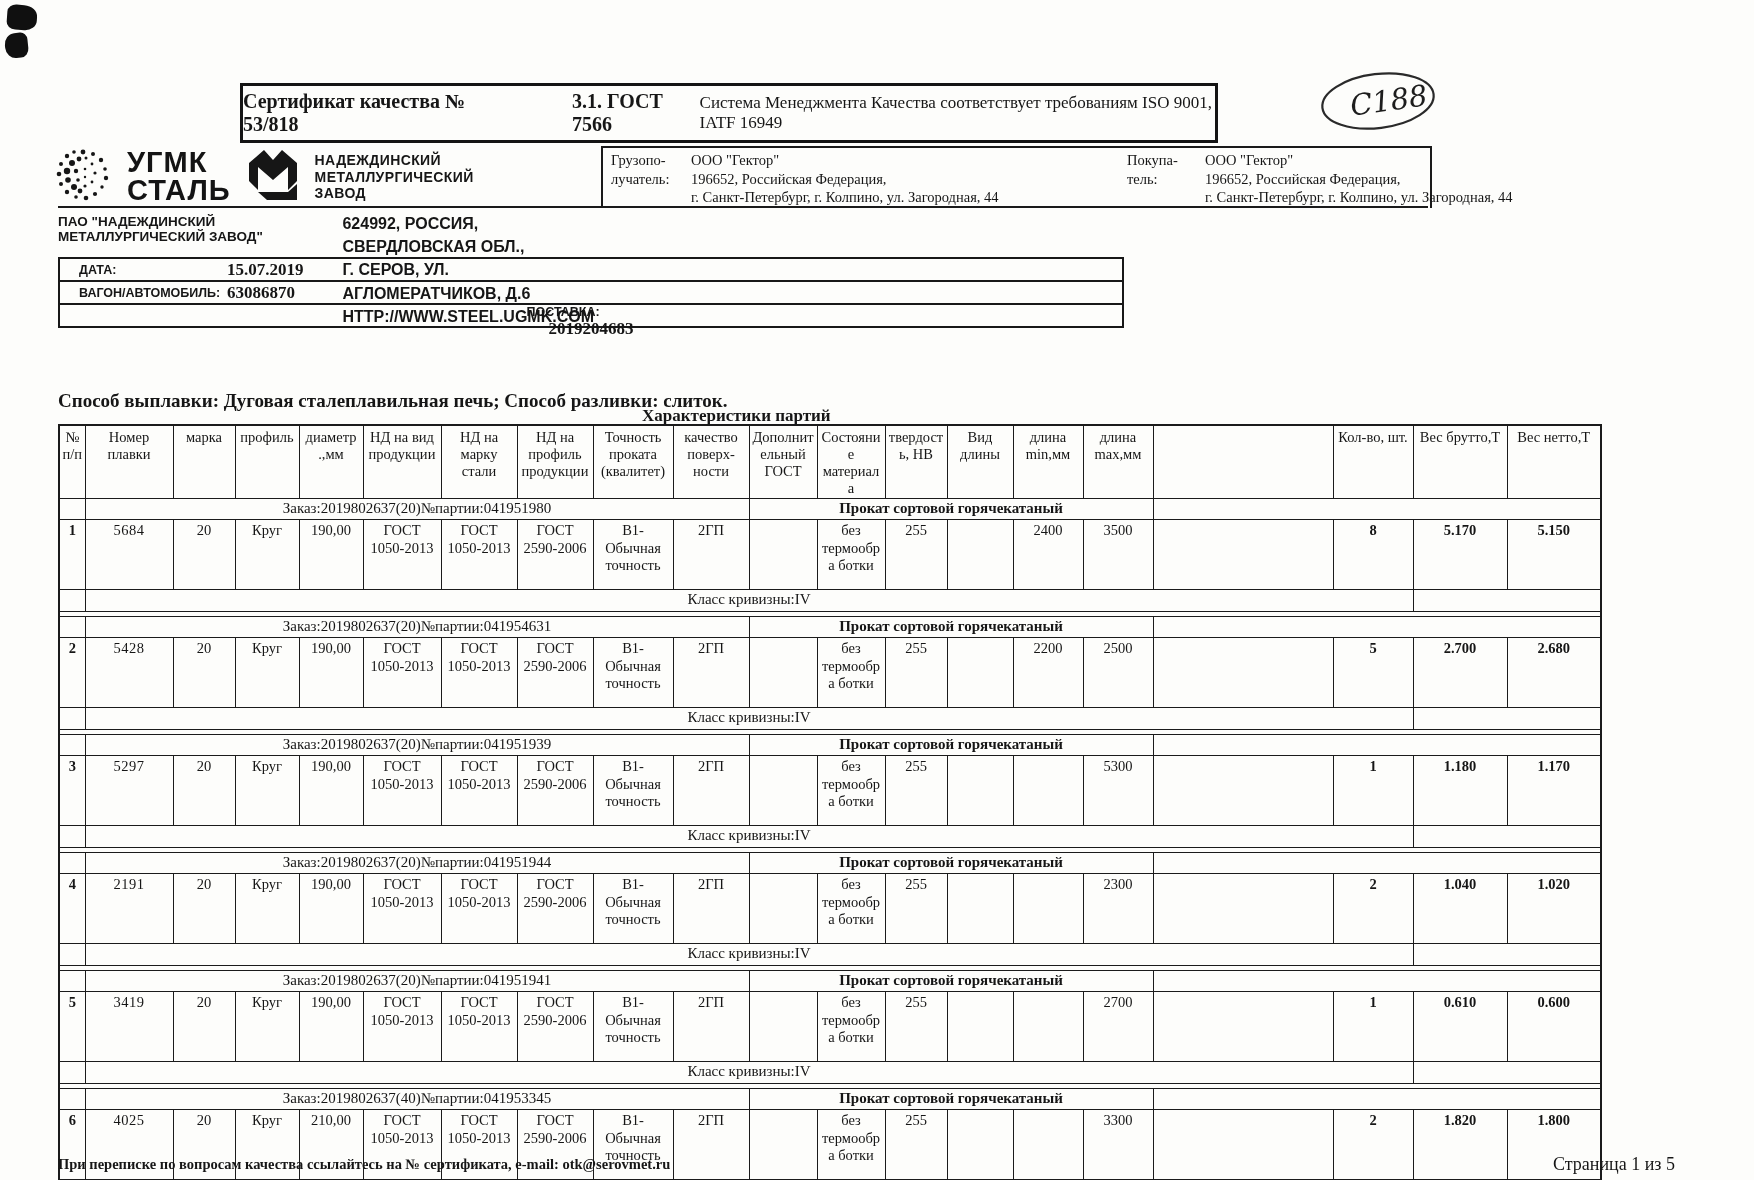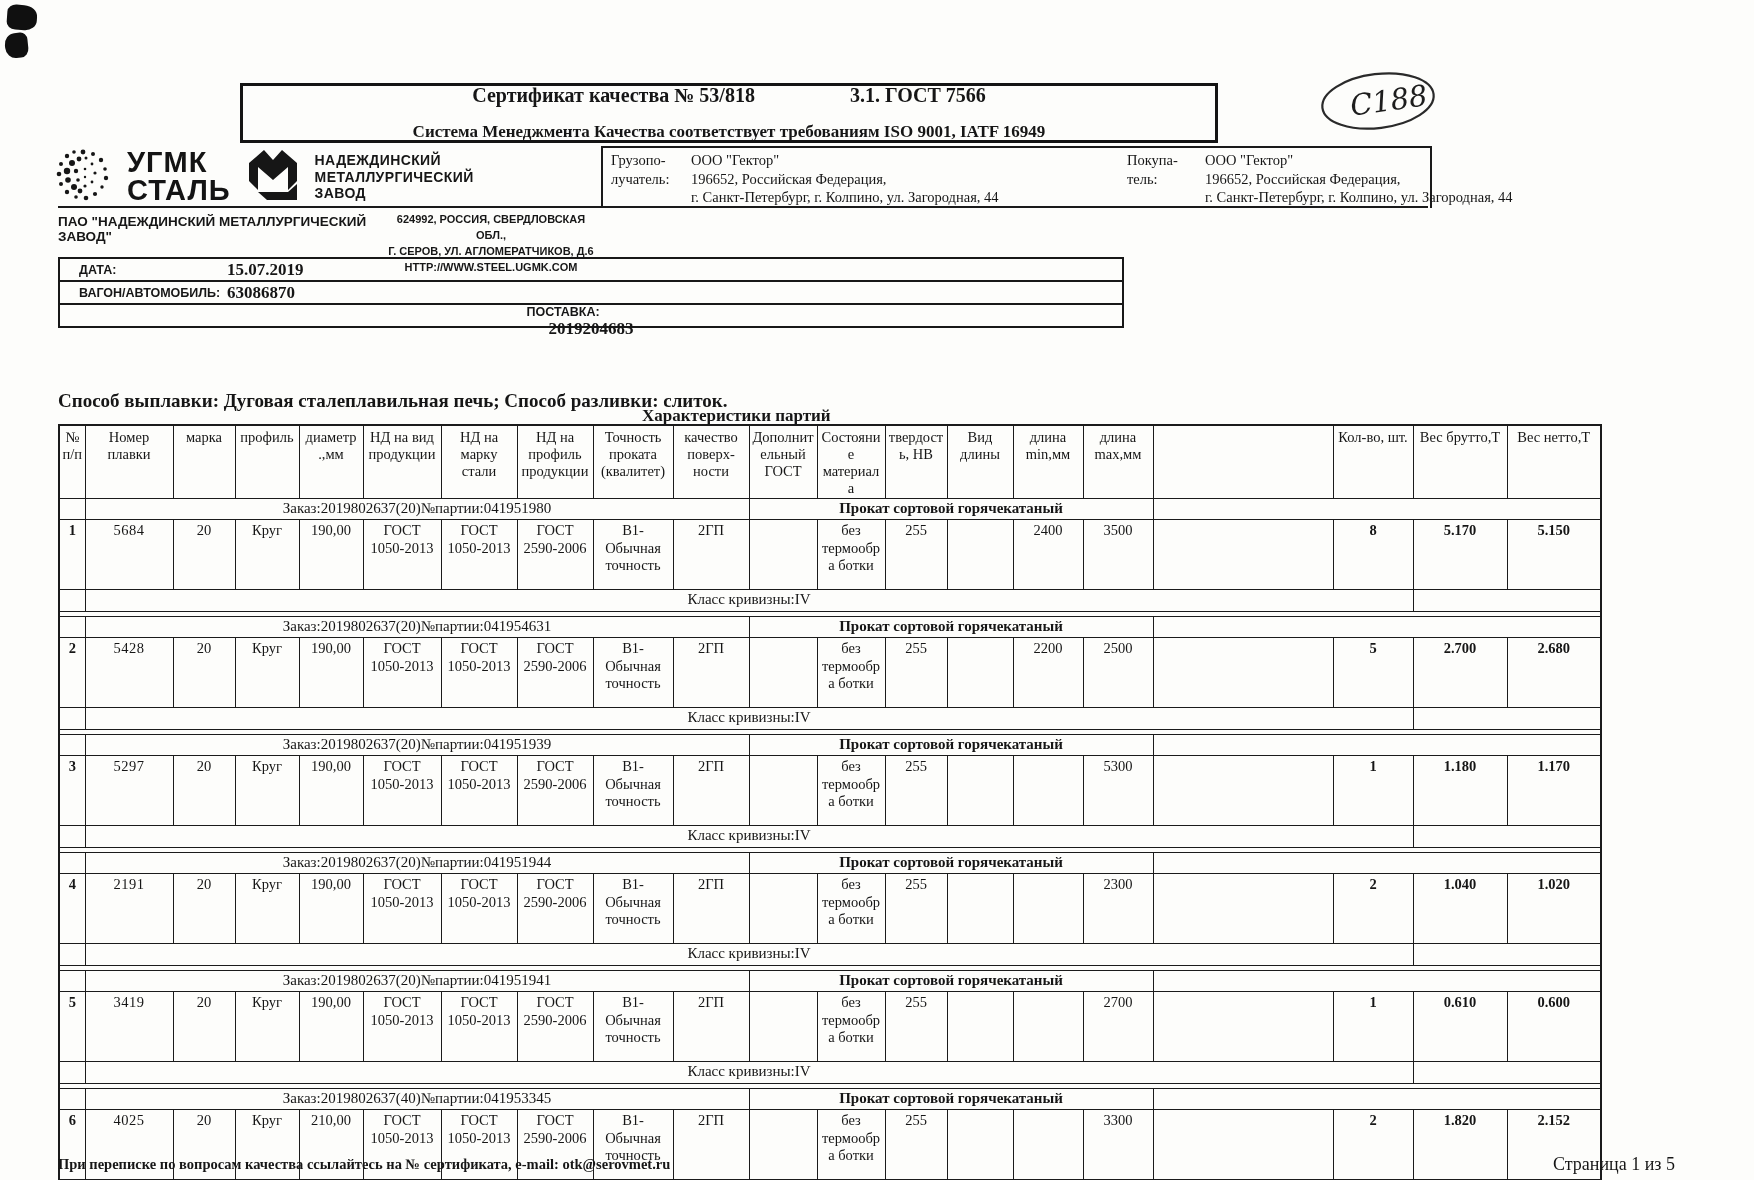--- a/index.html
+++ b/index.html
@@ -7,23 +7,23 @@
         font-family:"Liberation Serif","DejaVu Serif",serif;color:#161616;}
   .abs{position:absolute;}
 
   
   .blob{position:absolute;background:#101010;}
   .blob1{left:7px;top:5px;width:30px;height:25px;border-radius:30% 45% 40% 30%;transform:rotate(4deg);}
   .blob2{left:5px;top:33px;width:23px;height:25px;border-radius:45% 30% 35% 45%;transform:rotate(-6deg);}
 
   
   .title-box{left:240px;top:83px;width:972px;height:54px;border:3px solid #141414;
-             display:flex;flex-direction:column;justify-content:center;align-items:center;gap:15px;}
+             display:flex;flex-direction:row;justify-content:center;align-items:center;gap:15px;}
   .title-l1{display:flex;gap:95px;font-weight:bold;font-size:20px;}
-  .title-l2{font-weight:bold;font-size:17px;}
+  .title-l2{font-weight:normal;font-size:17px;}
 
   
   .c188{left:1316px;top:68px;width:124px;height:66px;}
   .c188 svg{display:block;}
 
   
   .logo-row{left:52px;top:144px;width:555px;height:66px;display:flex;align-items:center;gap:13px;
             font-family:"Liberation Sans",sans-serif;}
   .brand{font-weight:800;font-size:29px;line-height:0.95;letter-spacing:1px;color:#141414;}
   .plant{font-weight:bold;font-size:14px;line-height:1.18;letter-spacing:0.4px;}
@@ -34,21 +34,21 @@
   .parties{left:601px;top:146px;width:827px;height:60px;border:2px solid #1a1a1a;border-bottom:none;
            font-size:14.5px;line-height:1.28;}
   .parties .lab{position:absolute;top:3px;width:80px;}
   .parties .val{position:absolute;top:3px;width:345px;}
   .lab-consignee{left:8px;} .val-consignee{left:88px;}
   .lab-buyer{left:524px;}  .val-buyer{left:602px;}
 
   
   .manufacturer{left:58px;top:212px;width:536px;display:flex;font-family:"Liberation Sans",sans-serif;}
   .mfr-name{width:330px;font-weight:bold;font-size:13.5px;padding-top:2px;}
-  .mfr-addr{flex:1;text-align:center;font-weight:bold;font-size:11px;line-height:1.45;}
+  .mfr-addr{flex:1;text-align:left;font-weight:bold;font-size:16px;line-height:1.45;}
 
   
   .shipment{left:58px;top:257px;width:1062px;border:2.5px solid #181818;}
   .ship-row{display:flex;align-items:center;height:21px;border-bottom:2px solid #181818;}
   .ship-row:last-child{border-bottom:none;flex-direction:column;}
   .ship-lab{width:148px;padding-left:19px;font-family:"Liberation Sans",sans-serif;
             font-weight:bold;font-size:12.5px;}
   .ship-val{font-weight:bold;font-size:17px;}
 
   .process{left:58px;top:390px;font-weight:bold;font-size:19px;}
@@ -455,21 +455,21 @@
             <td class="c-surface">2ГП</td>
             <td class="c-extra_gost"></td>
             <td class="c-material_state">без термообра ботки</td>
             <td class="c-hardness">255</td>
             <td class="c-length_type"></td>
             <td class="c-len_min"></td>
             <td class="c-len_max">3300</td>
             <td class="c-blank"></td>
             <td class="c-qty">2</td>
             <td class="c-gross">1.820</td>
-            <td class="c-net">2.152</td>
+            <td class="c-net">1.800</td>
           </tr>
         </tbody>
       </table>
   </div>
 
   <div class="abs footer-left">При переписке по вопросам качества ссылайтесь на № сертификата, e-mail: otk@serovmet.ru</div>
   <div class="abs footer-right">Страница 1 из 5</div>
 
 </div>
 

